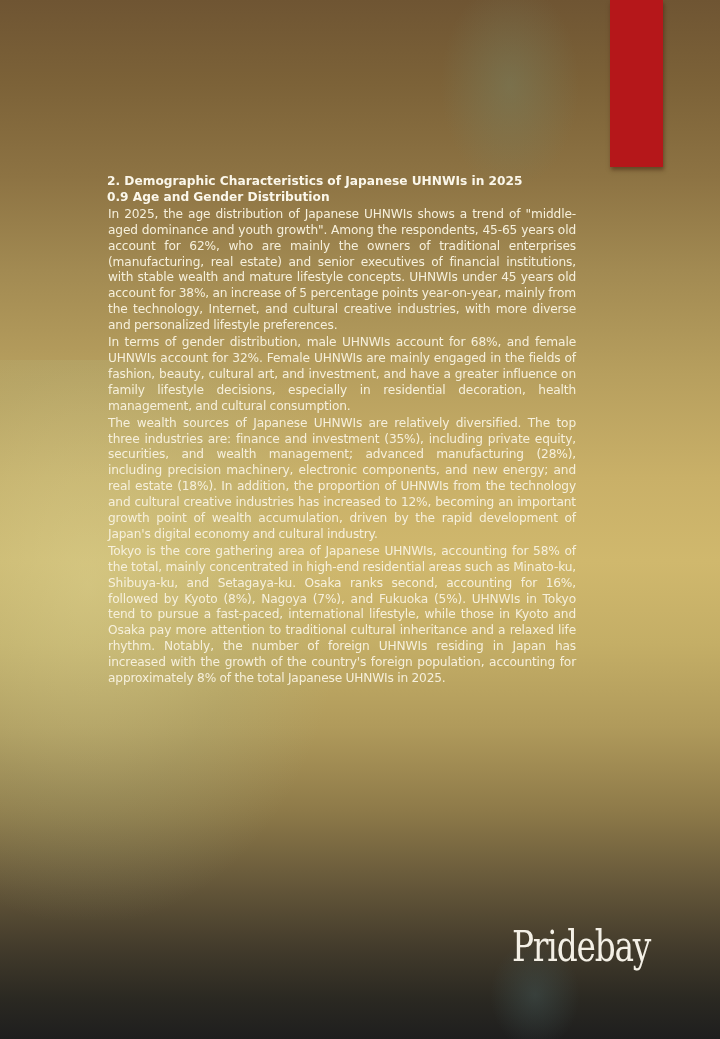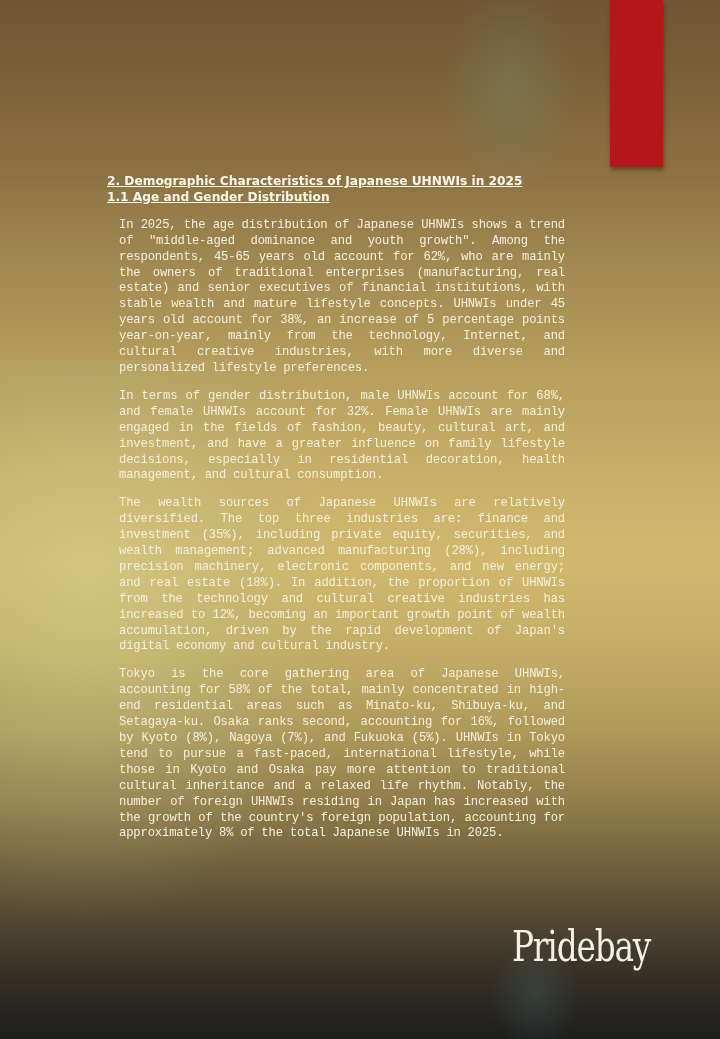--- a/index.html
+++ b/index.html
@@ -43,25 +43,25 @@
       background: #b5171a;
       box-shadow: 1px 3px 4px rgba(60,30,10,0.5);
     }
     .content {
       position: absolute; left: 107px; top: 174px; width: 470px;
       color: #f6f0dc;
       font-size: 12.2px;
       line-height: 15.9px;
     }
     .content h1, .content h2 {
-      margin: 0; font-size: 12.2px; line-height: 15.9px; font-weight: bold; color: #fbf7ea; text-decoration: underline;
+      margin: 0; font-size: 12.2px; line-height: 15.9px; font-weight: bold; color: #fbf7ea;
     }
     .content p {
-      margin: 12px; text-align: justify; text-align-last: left;
-      letter-spacing: -0.15px; word-spacing: -0.3px; font-family: Liberation Mono, monospace;
+      margin: 1px; text-align: justify; text-align-last: left;
+      letter-spacing: -0.15px; word-spacing: -0.3px;
     }
     .logo {
       position: absolute; left: 512px; top: 922px;
       font-family: "DejaVu Serif", serif;
       font-size: 42px; color: #f4f0e6; letter-spacing: -1.5px;
       transform: scaleX(0.78); transform-origin: left top;
     }
   </style>
 </head>
 <body>
@@ -69,21 +69,21 @@
 <div class="glow-top"></div>
 <div class="glow-left"></div>
 <div class="glow-bottom"></div>
 
 <div class="red-bar"></div>
 
 <div class="content">
   <h1>2. Demographic Characteristics of Japanese UHNWIs in 2025</h1>
 
   <section>
-    <h2>1.1 Age and Gender Distribution</h2>
+    <h2>0.9 Age and Gender Distribution</h2>
     <p>In 2025, the age distribution of Japanese UHNWIs shows a trend of "middle-aged dominance and youth growth". Among the respondents, 45-65 years old account for 62%, who are mainly the owners of traditional enterprises (manufacturing, real estate) and senior executives of financial institutions, with stable wealth and mature lifestyle concepts. UHNWIs under 45 years old account for 38%, an increase of 5 percentage points year-on-year, mainly from the technology, Internet, and cultural creative industries, with more diverse and personalized lifestyle preferences.</p>
     <p>In terms of gender distribution, male UHNWIs account for 68%, and female UHNWIs account for 32%. Female UHNWIs are mainly engaged in the fields of fashion, beauty, cultural art, and investment, and have a greater influence on family lifestyle decisions, especially in residential decoration, health management, and cultural consumption.</p>
   </section>
 
   <section>
     <p>The wealth sources of Japanese UHNWIs are relatively diversified. The top three industries are: finance and investment (35%), including private equity, securities, and wealth management; advanced manufacturing (28%), including precision machinery, electronic components, and new energy; and real estate (18%). In addition, the proportion of UHNWIs from the technology and cultural creative industries has increased to 12%, becoming an important growth point of wealth accumulation, driven by the rapid development of Japan's digital economy and cultural industry.</p>
   </section>
 
   <section>
     <p>Tokyo is the core gathering area of Japanese UHNWIs, accounting for 58% of the total, mainly concentrated in high-end residential areas such as Minato-ku, Shibuya-ku, and Setagaya-ku. Osaka ranks second, accounting for 16%, followed by Kyoto (8%), Nagoya (7%), and Fukuoka (5%). UHNWIs in Tokyo tend to pursue a fast-paced, international lifestyle, while those in Kyoto and Osaka pay more attention to traditional cultural inheritance and a relaxed life rhythm. Notably, the number of foreign UHNWIs residing in Japan has increased with the growth of the country's foreign population, accounting for approximately 8% of the total Japanese UHNWIs in 2025.</p>

